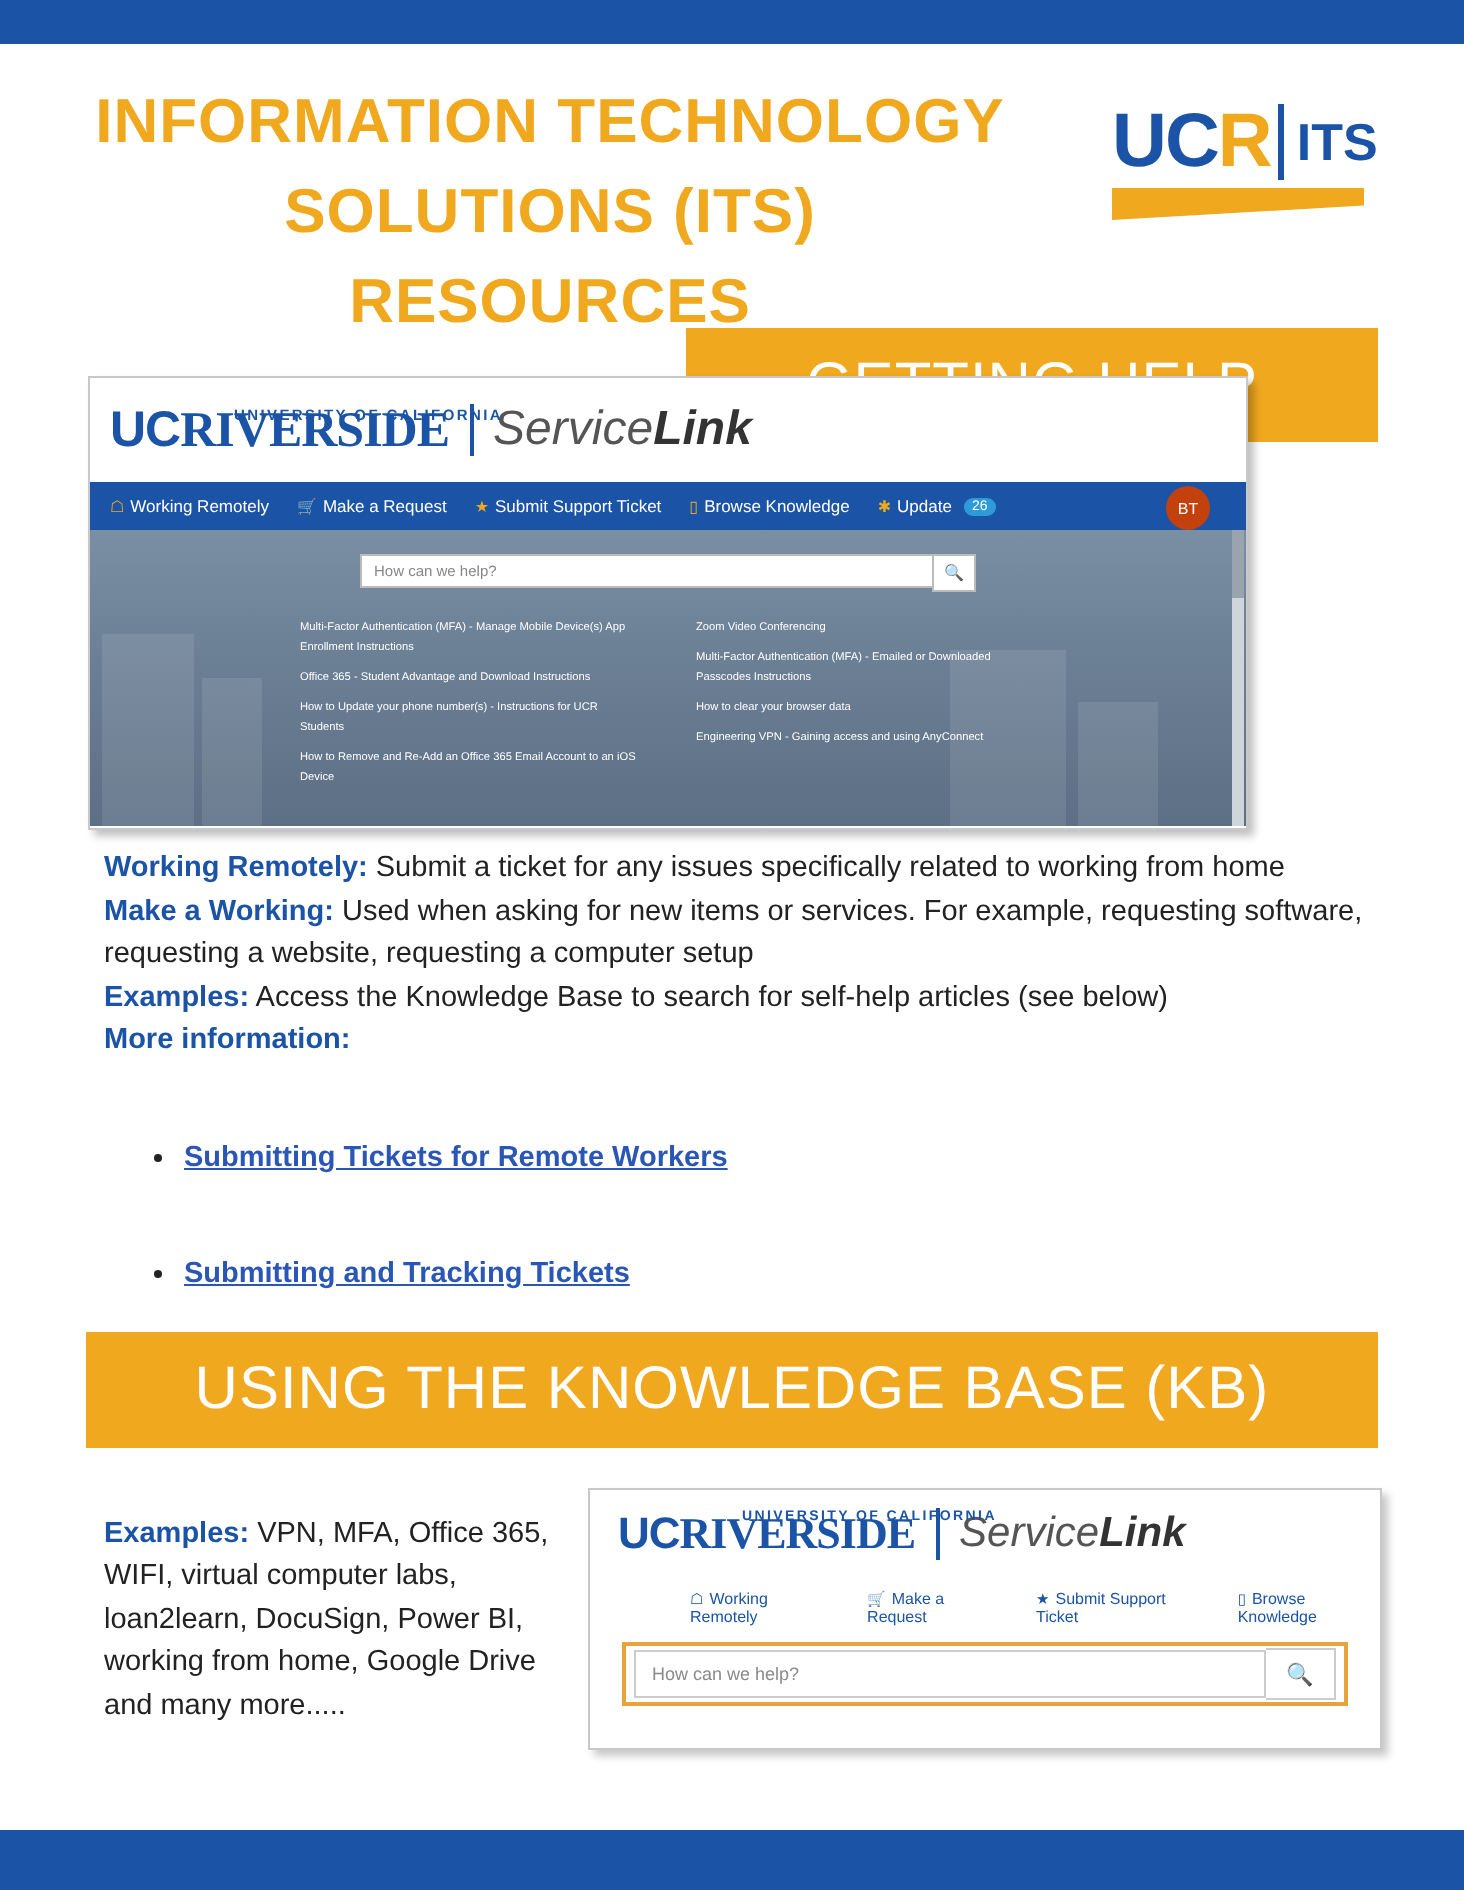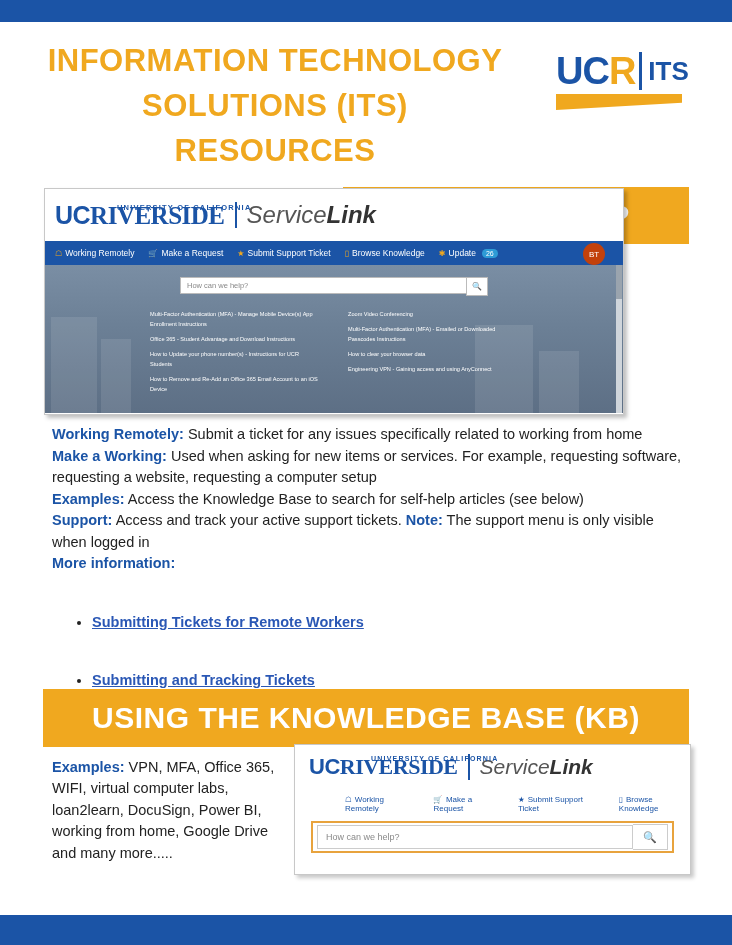--- a/index.html
+++ b/index.html
@@ -83,26 +83,25 @@
     background: #f0a81f;
     clip-path: polygon(0 0, 100% 0, 100% 55%, 0 100%);
   }
 
   
   .banner {
     position: absolute;
     background: #f0a81f;
     color: #ffffff;
     font-family: "Liberation Sans Narrow", "Liberation Sans", sans-serif;
-    font-weight: bold;
+    font-weight: normal;
     display: flex;
     align-items: center;
     justify-content: center;
     letter-spacing: 0.5px;
-    margin-top: 23px;
   }
   #banner-getting-help {
     top: 164px;
     left: 343px;
     width: 346px;
     height: 57px;
     font-size: 30px;
   }
   #banner-kb {
     top: 666px;
@@ -466,26 +465,20 @@
   </p>
   <p>
     <span class="lbl">Make a Working:</span>
     <span>Used when asking for new items or services. For example, requesting software, requesting a website, requesting a computer setup</span>
   </p>
   <p>
     <span class="lbl">Examples:</span>
     <span>Access the Knowledge Base to search for self-help articles (see below)</span>
   </p>
   <p>
-    <span class="lbl">Support:</span>
-    <span>Access and track your active support tickets.</span>
-    <span class="lbl">Note:</span>
-    <span>The support menu is only visible when logged in</span>
-  </p>
-  <p>
     <span class="lbl">More information:</span>
   </p>
   <ul class="bullets">
     <li><a href="#">Submitting Tickets for Remote Workers</a></li>
     <li><a href="#">Submitting and Tracking Tickets</a></li>
   </ul>
 </div>
 
 <div class="banner" id="banner-kb">USING THE KNOWLEDGE BASE (KB)</div>
 

